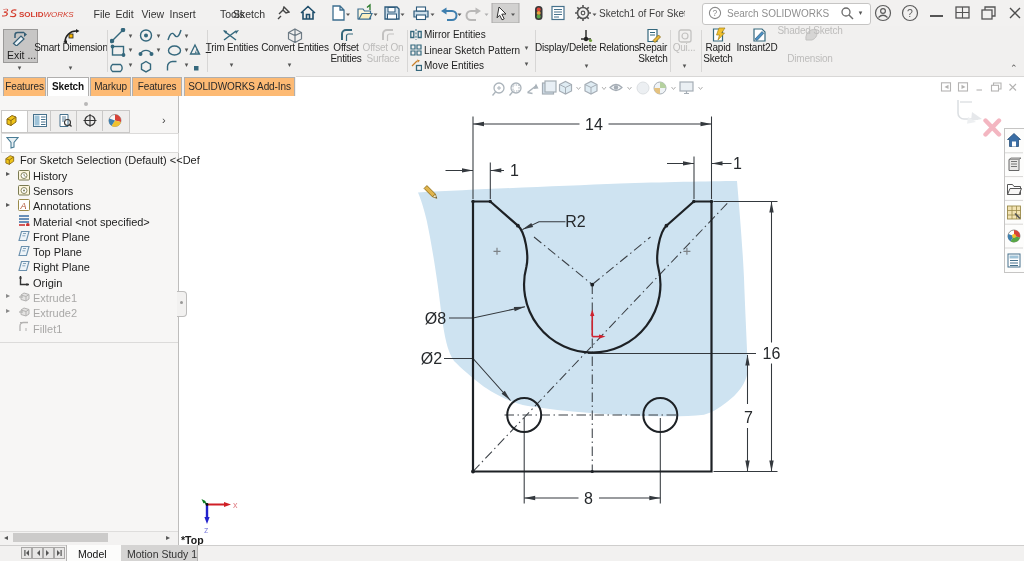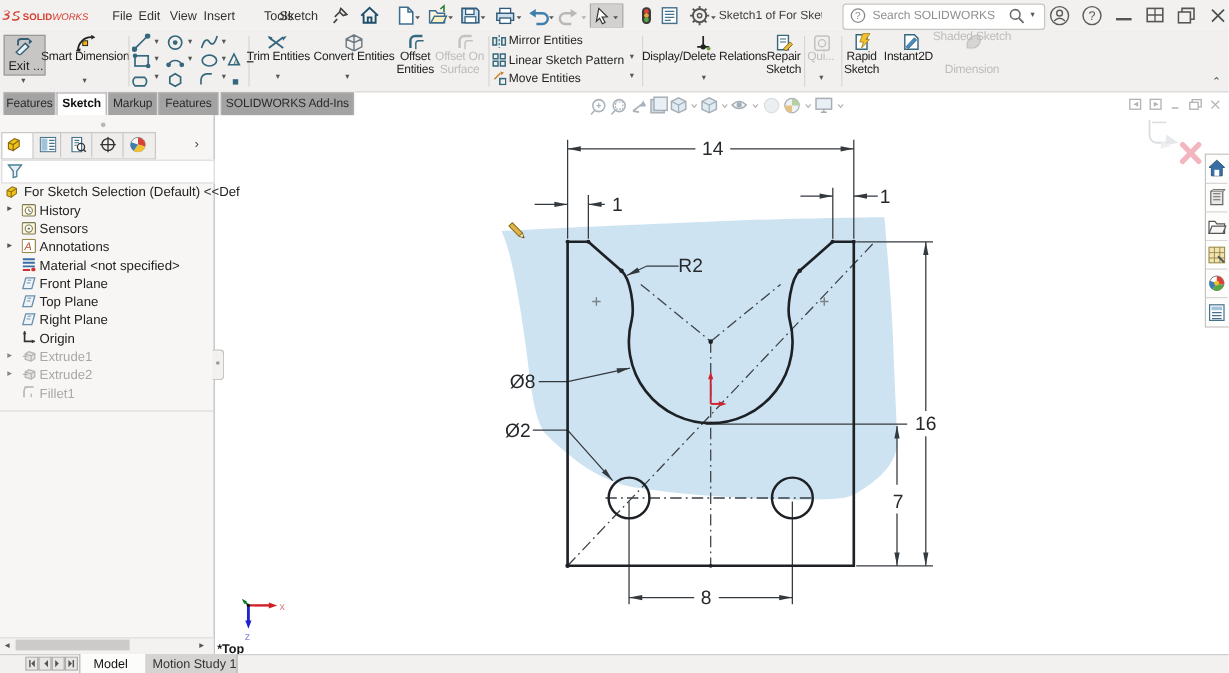--- a/index.html
+++ b/index.html
@@ -1,21 +1,21 @@
 <!DOCTYPE html>
 <html><head><meta charset="utf-8">
 <style>
 html,body{margin:0;padding:0}
 body{width:1024px;height:561px;overflow:hidden;position:relative;background:#fff;font-family:"Liberation Sans",sans-serif}
 .ab{position:absolute}
 .tx{position:absolute;white-space:nowrap;color:#222;font-size:11px;line-height:1}
 .cap{position:absolute;width:7px;height:4px;font-size:7px;color:#555;line-height:4px;text-align:center}
 .sep{position:absolute;width:1px;background:#d7d6d5}
 .rlb{position:absolute;font-size:10px;letter-spacing:-0.2px;color:#222;white-space:nowrap;transform:translateX(-50%);line-height:1}
-.tab{position:absolute;top:77px;height:19px;background:#a3a3a3;border:1px solid #b0afae;border-bottom:none;color:#2a2a2a;font-size:10px;letter-spacing:-0.1px;text-align:center;line-height:18px}
+.tab{position:absolute;top:77px;height:19px;background:#fdba74;border:1px solid #b0afae;border-bottom:none;color:#2a2a2a;font-size:10px;letter-spacing:-0.1px;text-align:center;line-height:18px}
 svg{display:block}
 </style></head>
 <body>
 
 <div class="ab" style="left:0;top:0;width:1024px;height:26px;background:#f2f1f0;border-bottom:1px solid #e3e2e1"></div>
 <div class="ab" style="left:2px;top:6px">
 <svg width="76" height="14" viewBox="0 0 76 14">
  <g fill="#d43d2e" transform="translate(0,1) scale(0.75)">
   <path d="M2 3 q6 -2 7 1 q0.5 2 -3 2.5 q4 0.5 3.5 3.5 q-0.5 3.5 -7.5 2.5 l0.2 -1.5 q5 1 5.5 -1.5 q0.3 -2 -4 -2 l0 -1.5 q4 0 4 -2 q0 -2 -5.2 -0.5 z" transform="skewX(-10)"></path>
   <path d="M13 11.5 q5 1.5 6 -0.5 q0.8 -2 -3 -2.5 q-3.5 -0.8 -3 -3.2 q0.6 -3 7 -2 l-0.3 1.6 q-4.5 -0.8 -5 1 q-0.4 1.6 3 2.2 q3.8 0.8 3.2 3.4 q-0.7 3.3 -8.2 1.6 z" transform="skewX(-10)"></path>

